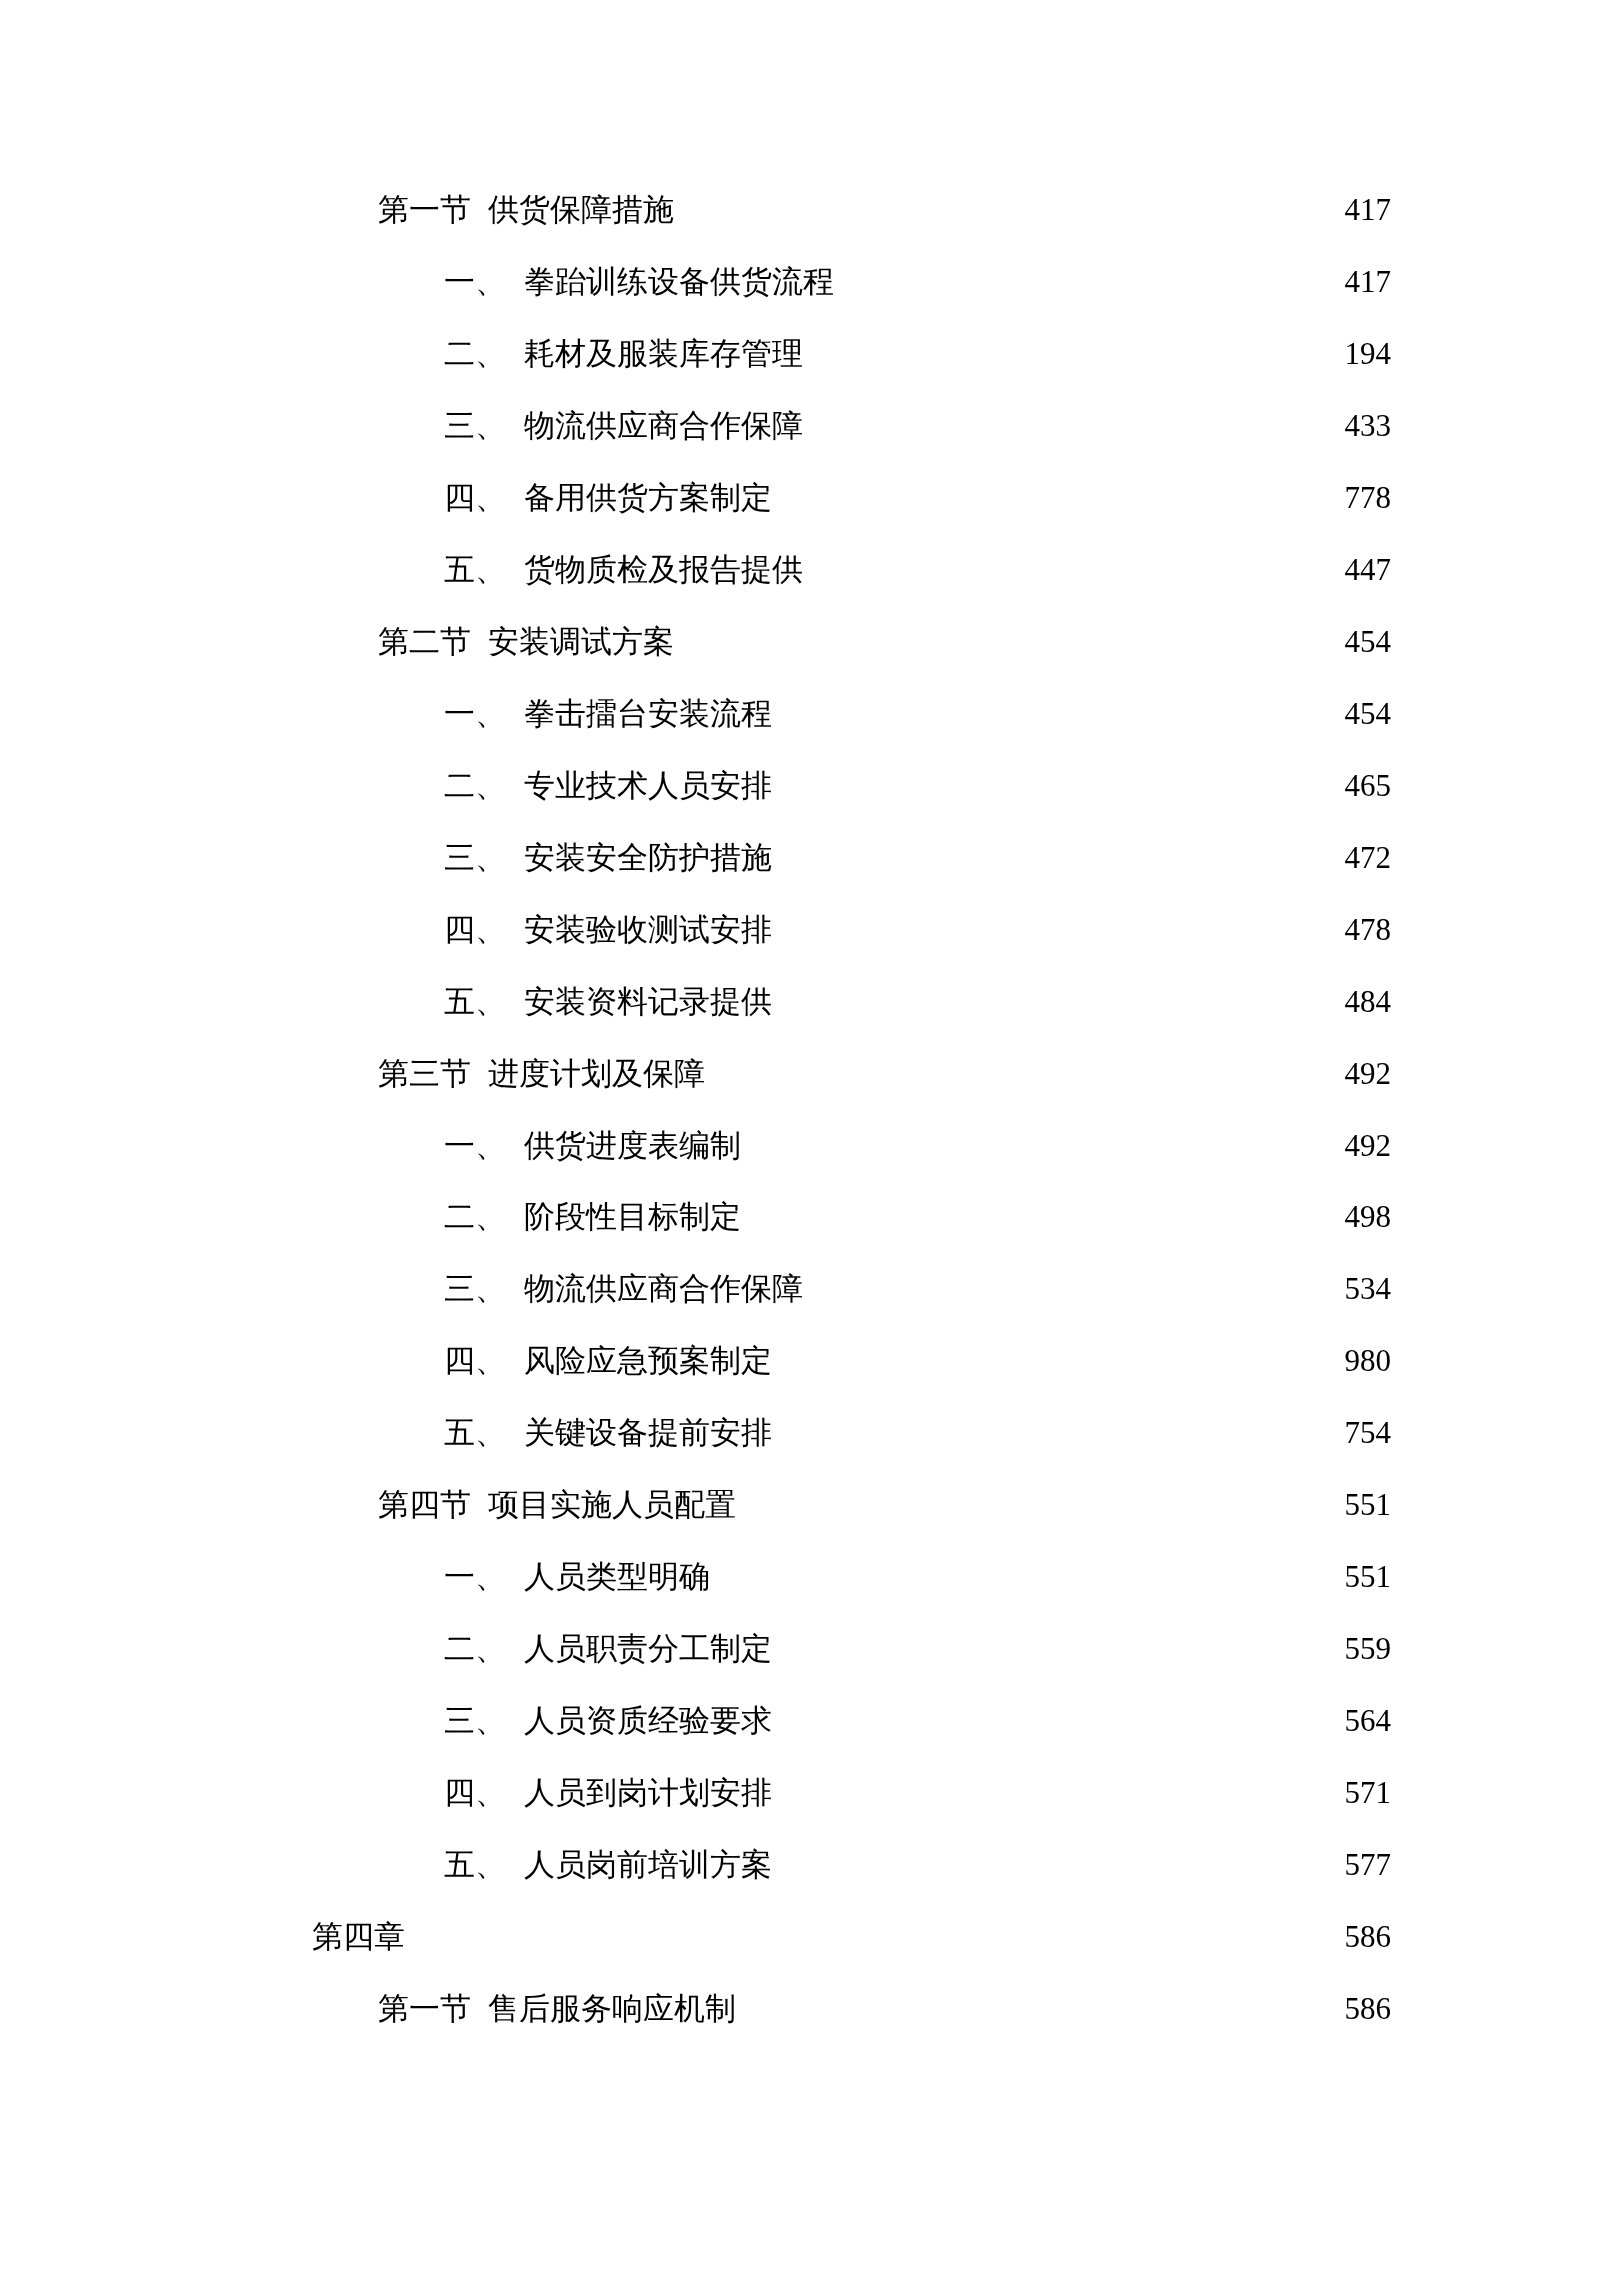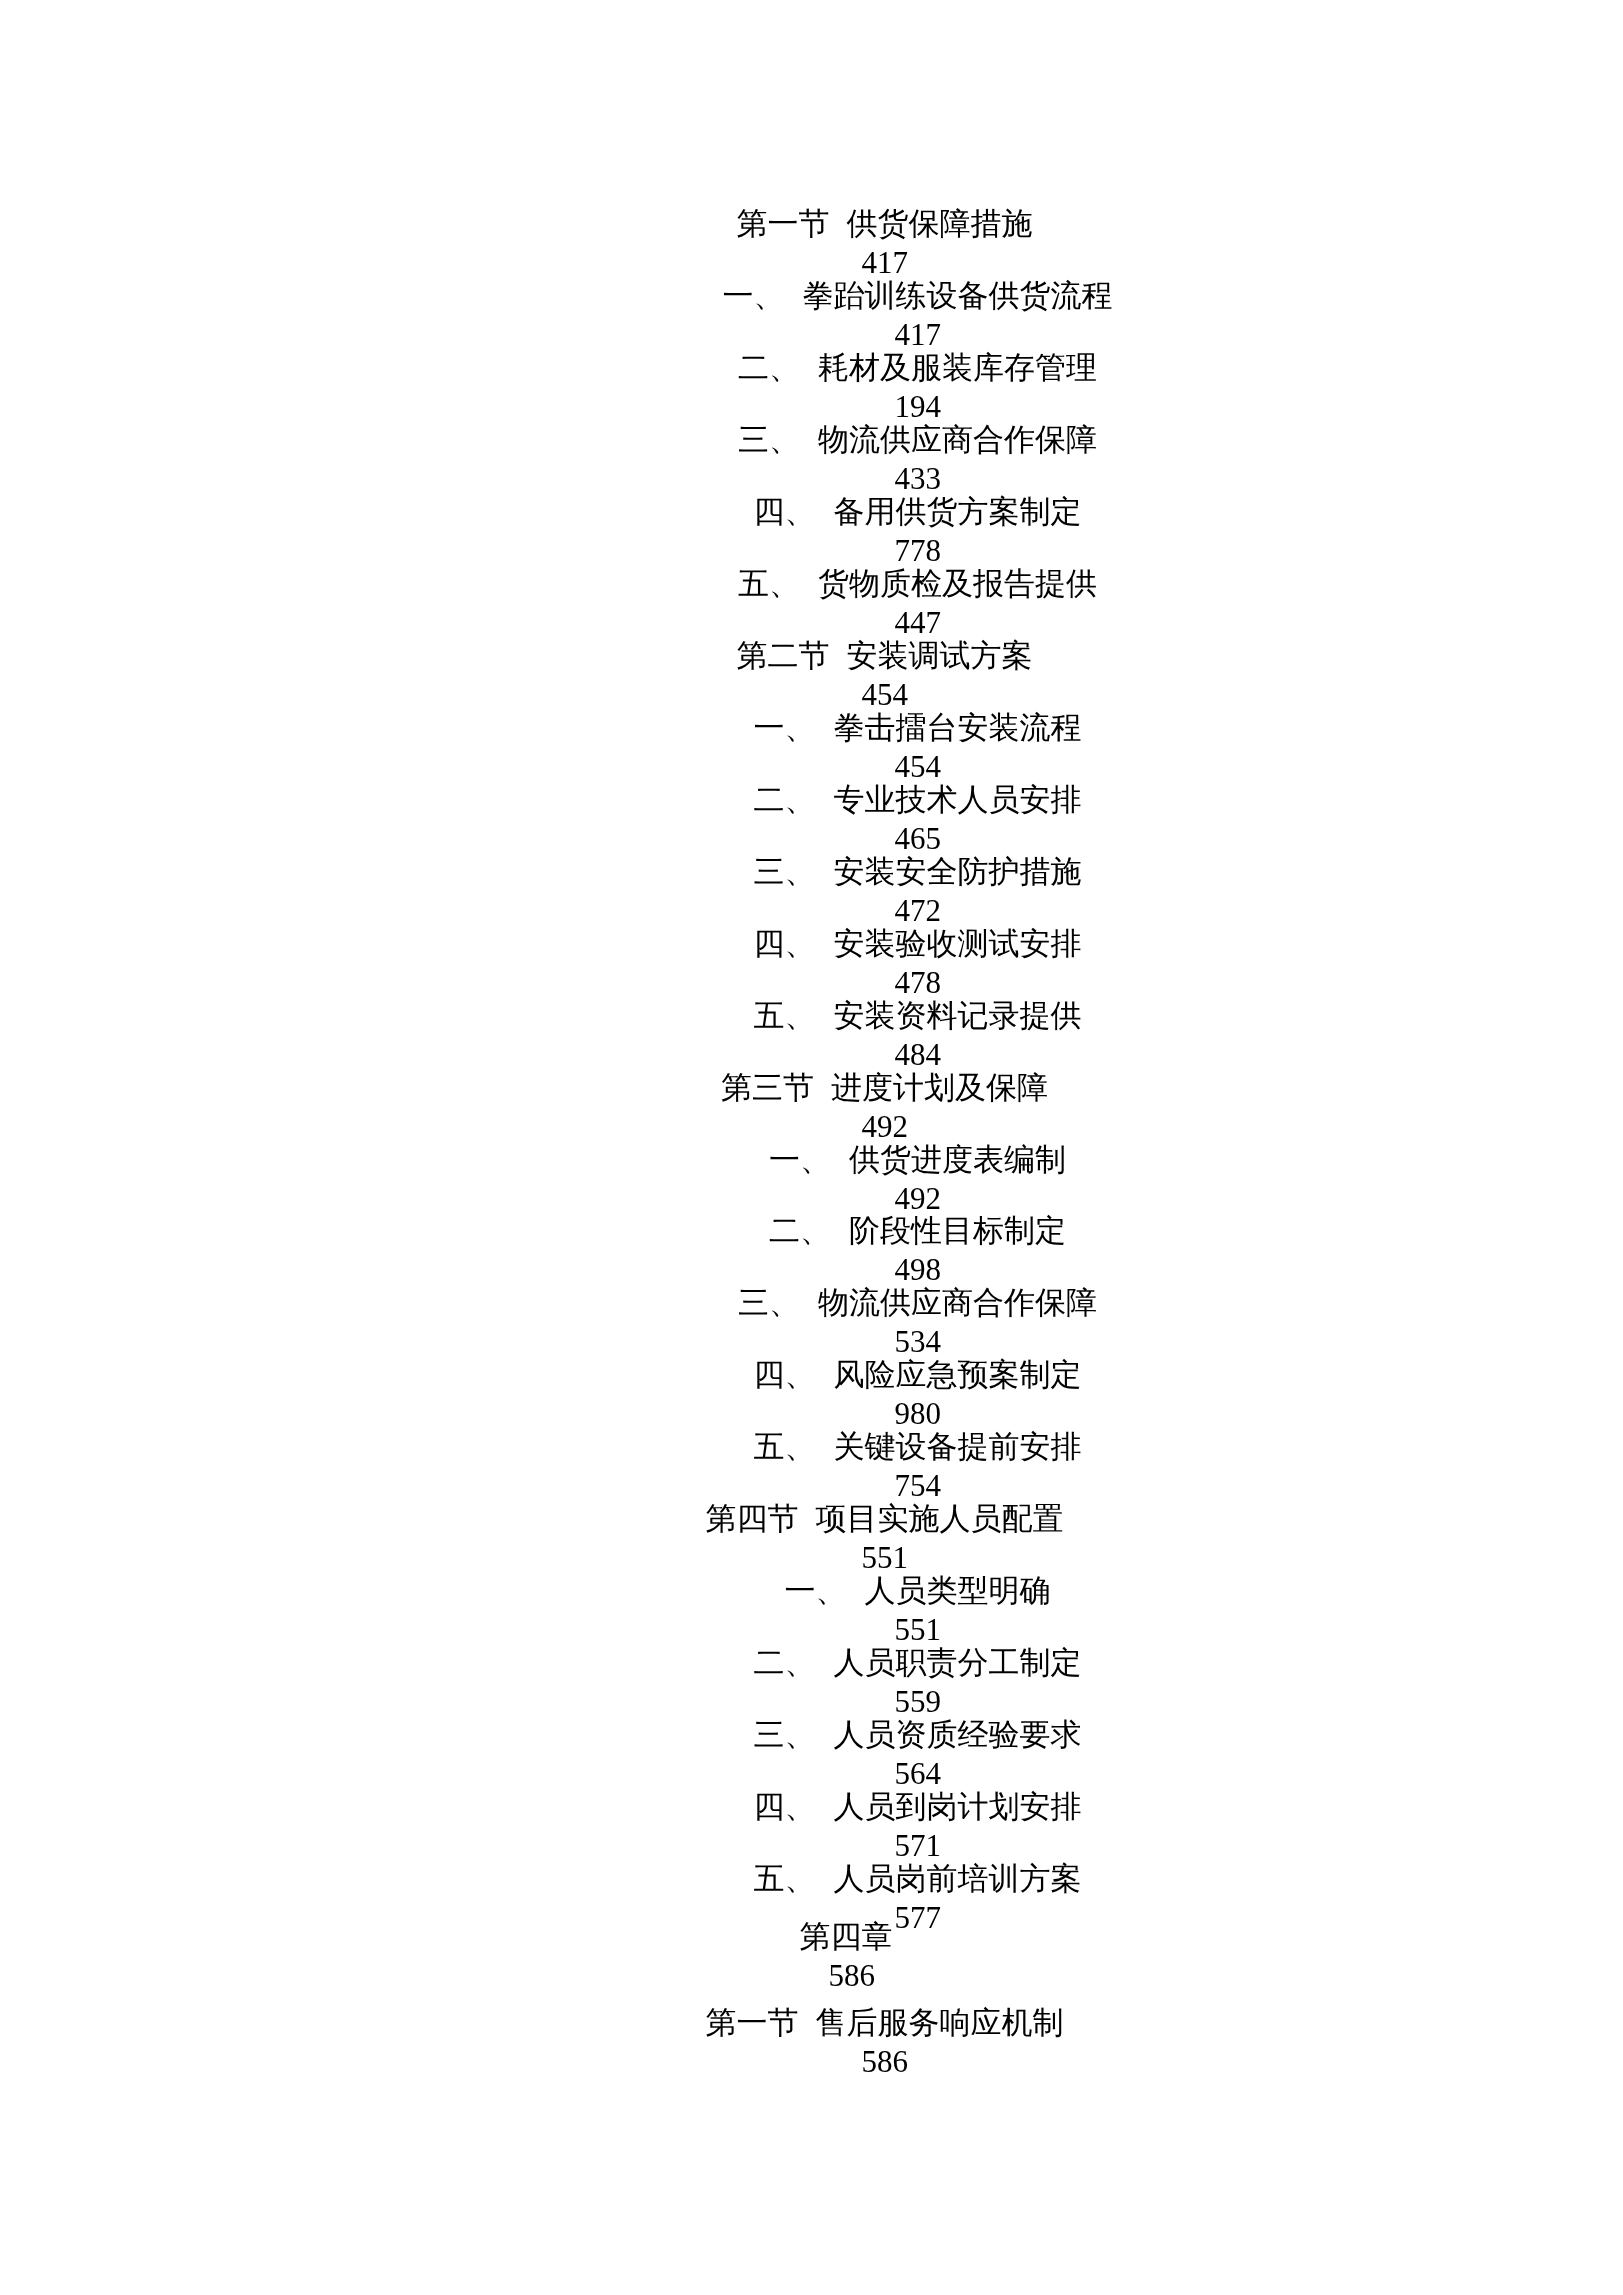--- a/index.html
+++ b/index.html
@@ -18,42 +18,41 @@
     .toc {
       position: absolute;
       left: 0;
       top: 0;
       width: 1623px;
     }
     .toc-row {
       position: absolute;
       height: 46px;
       display: flex;
-      align-items: center;
+      align-items: flex-start;
       right: 232px;
       font-size: 31px;
       line-height: 39px;
       white-space: nowrap;
-      flex-direction: column;
     }
     .toc-row.level-chapter { left: 312px; }
     .toc-row.level-section { left: 378px; }
     .toc-row.level-item { left: 444px; }
     .toc-label {
       display: flex;
       align-items: flex-end;
       flex: 0 0 auto;
     }
     .toc-prefix {
       display: inline-block;
     }
     .level-chapter .toc-prefix { margin-right: 11px; }
     .level-section .toc-prefix { margin-right: 17px; }
     .level-item .toc-prefix { width: 80px; }
-    .toc-title { display: inline-block; margin-top: 14px; }
+    .toc-title { display: inline-block; }
     .toc-leader {
       flex: 1 1 auto;
       height: 39px;
       margin: 0 7.9px 0 9.2px;
       background-image: radial-gradient(circle, #000 0 2.2px, transparent 2.5px);
       background-size: 16.4px 39px;
       background-position: right 26px;
       background-repeat: repeat-x;
       position: relative;
       top: 0;

